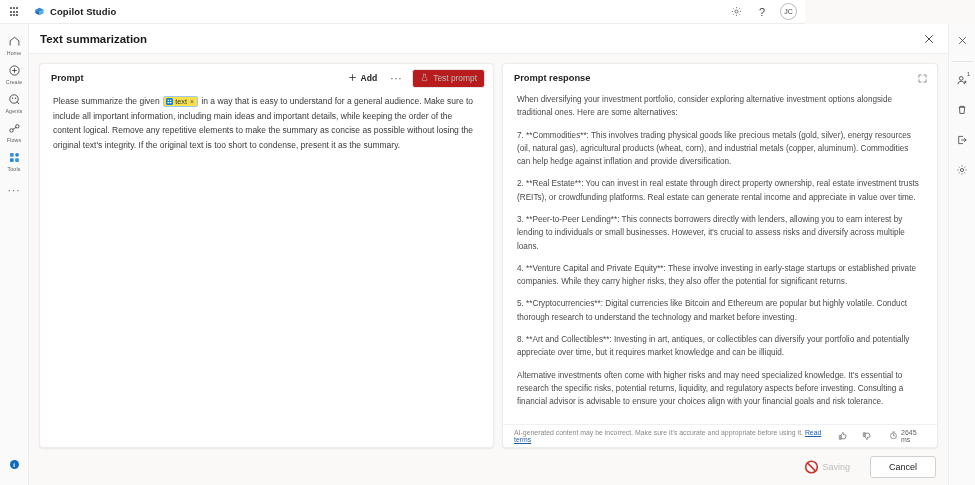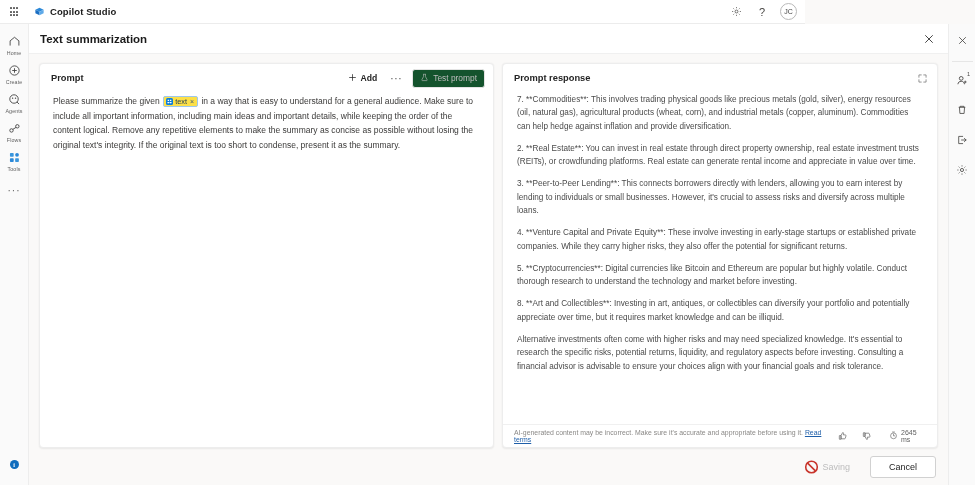--- a/index.html
+++ b/index.html
@@ -100,21 +100,21 @@
   .card-title { font-size: 9.3px; font-weight: 600; color: #242424; }
   .head-actions { margin-left: auto; display: flex; align-items: center; gap: 8px; }
   .btn-add {
     display: flex; align-items: center; gap: 3px; font-size: 8.6px; font-weight: 600;
     color: #242424; background: none; border: none; cursor: pointer; padding: 2px 3px;
     font-family: inherit;
   }
   .btn-ell { color: #424242; font-size: 10px; letter-spacing: .7px; cursor: pointer; padding: 0 2px; }
   .btn-test {
     display: flex; align-items: center; gap: 4px; font-size: 8.4px;
-    color: #bdbdbd; background: #14532d; border: 1px solid #e4e4e4;
+    color: #bdbdbd; background: #b91c1c; border: 1px solid #e4e4e4;
     border-radius: 3px; padding: 3px 7px; cursor: default; font-family: inherit;
   }
   .expand-ico { color: #757575; cursor: pointer; width:14px;height:14px;
                 display:flex;align-items:center;justify-content:center; }
 
   
   .prompt-body {
     padding: 2px 13px 10px 13px; font-size: 8.5px; line-height: 1.72; color: #3b3a39;
     flex: 1; overflow: hidden;
   }
@@ -375,20 +375,21 @@
           <div class="head-actions">
             <span class="expand-ico">
               <svg width="11" height="11" viewBox="0 0 16 16" fill="none" stroke="#757575" stroke-width="1.1" stroke-linecap="round">
                 <path d="M6.2 2.8H2.8v3.4M9.8 2.8h3.4v3.4M6.2 13.2H2.8V9.8M9.8 13.2h3.4V9.8"></path>
               </svg>
             </span>
           </div>
         </div>
 
         <div class="resp-body">
+          <p>When diversifying your investment portfolio, consider exploring alternative investment options alongside traditional ones. Here are some alternatives:</p>
           <p>7. **Commodities**: This involves trading physical goods like precious metals (gold, silver), energy resources (oil, natural gas), agricultural products (wheat, corn), and industrial metals (copper, aluminum). Commodities can help hedge against inflation and provide diversification.</p>
           <p>2. **Real Estate**: You can invest in real estate through direct property ownership, real estate investment trusts (REITs), or crowdfunding platforms. Real estate can generate rental income and appreciate in value over time.</p>
           <p>3. **Peer-to-Peer Lending**: This connects borrowers directly with lenders, allowing you to earn interest by lending to individuals or small businesses. However, it's crucial to assess risks and diversify across multiple loans.</p>
           <p>4. **Venture Capital and Private Equity**: These involve investing in early-stage startups or established private companies. While they carry higher risks, they also offer the potential for significant returns.</p>
           <p>5. **Cryptocurrencies**: Digital currencies like Bitcoin and Ethereum are popular but highly volatile. Conduct thorough research to understand the technology and market before investing.</p>
           <p>8. **Art and Collectibles**: Investing in art, antiques, or collectibles can diversify your portfolio and potentially appreciate over time, but it requires market knowledge and can be illiquid.</p>
           <p>Alternative investments often come with higher risks and may need specialized knowledge. It's essential to research the specific risks, potential returns, liquidity, and regulatory aspects before investing. Consulting a financial advisor is advisable to ensure your choices align with your financial goals and risk tolerance.</p>
         </div>
 
         <div class="resp-foot">

